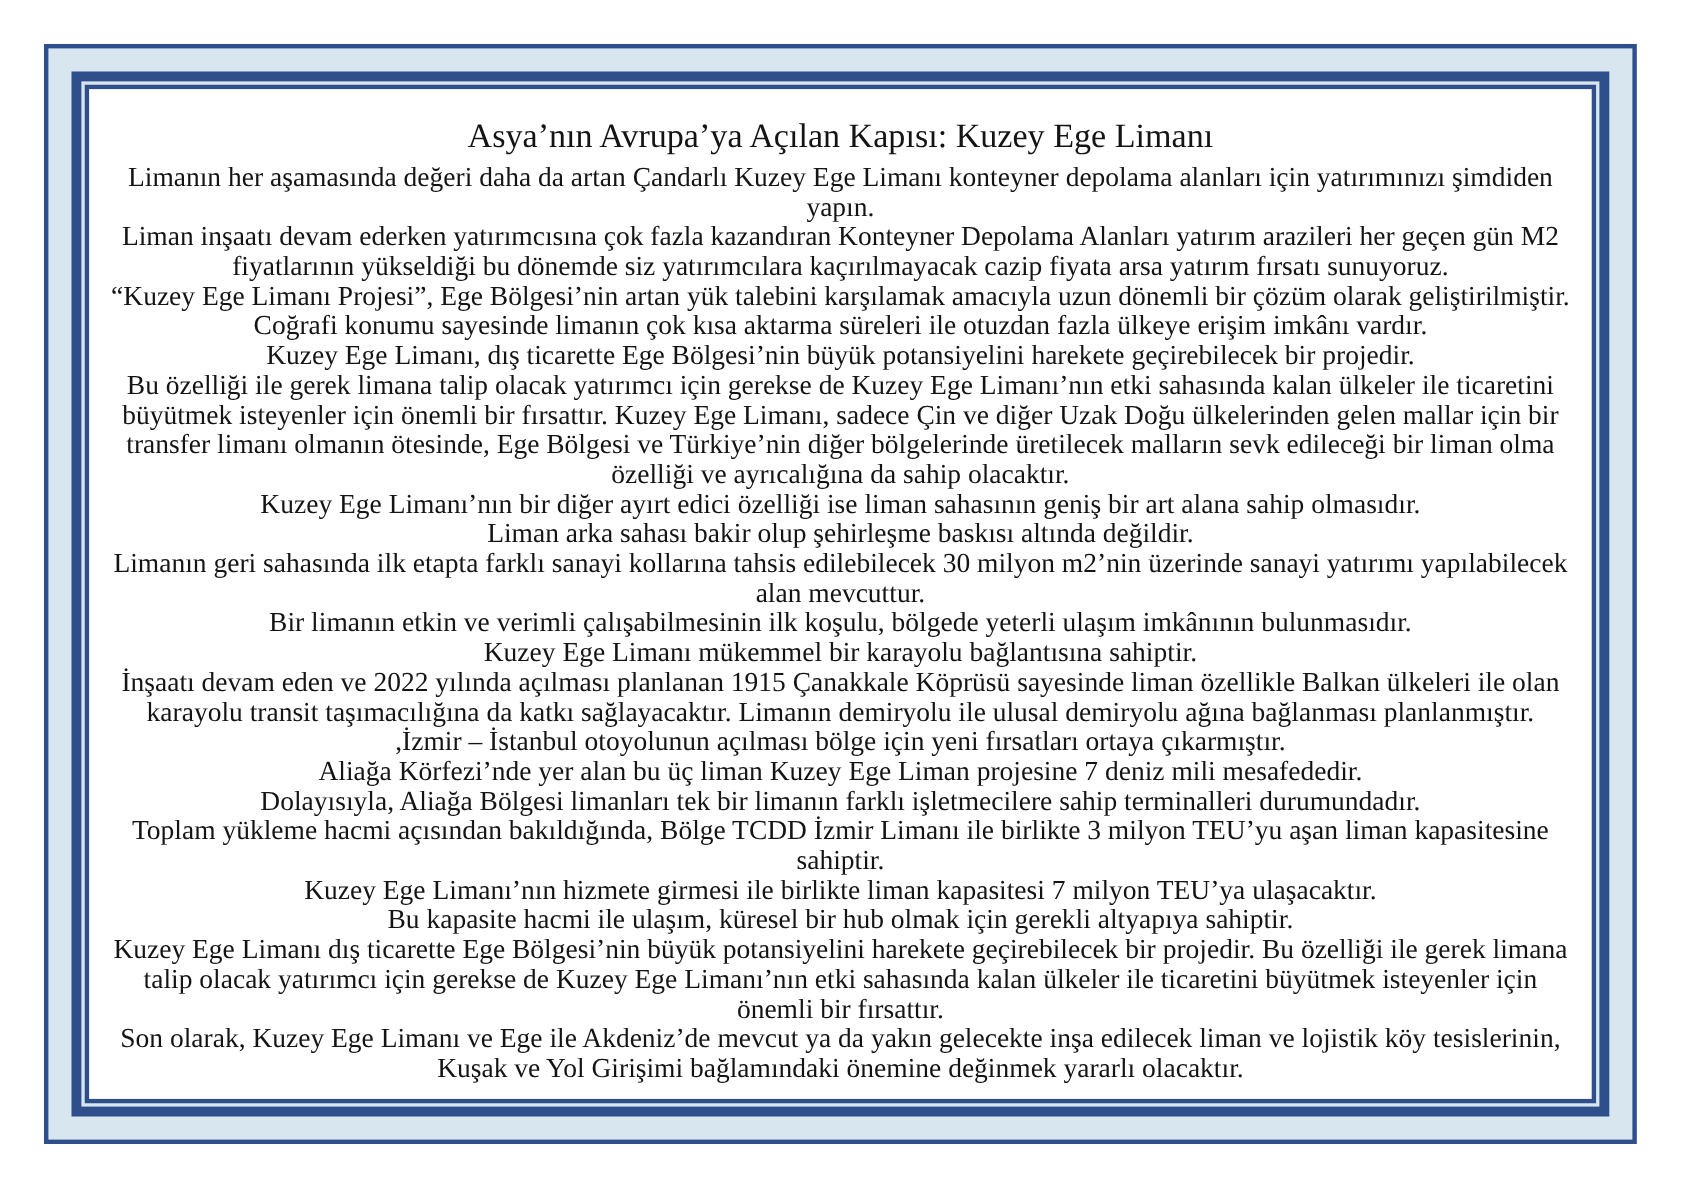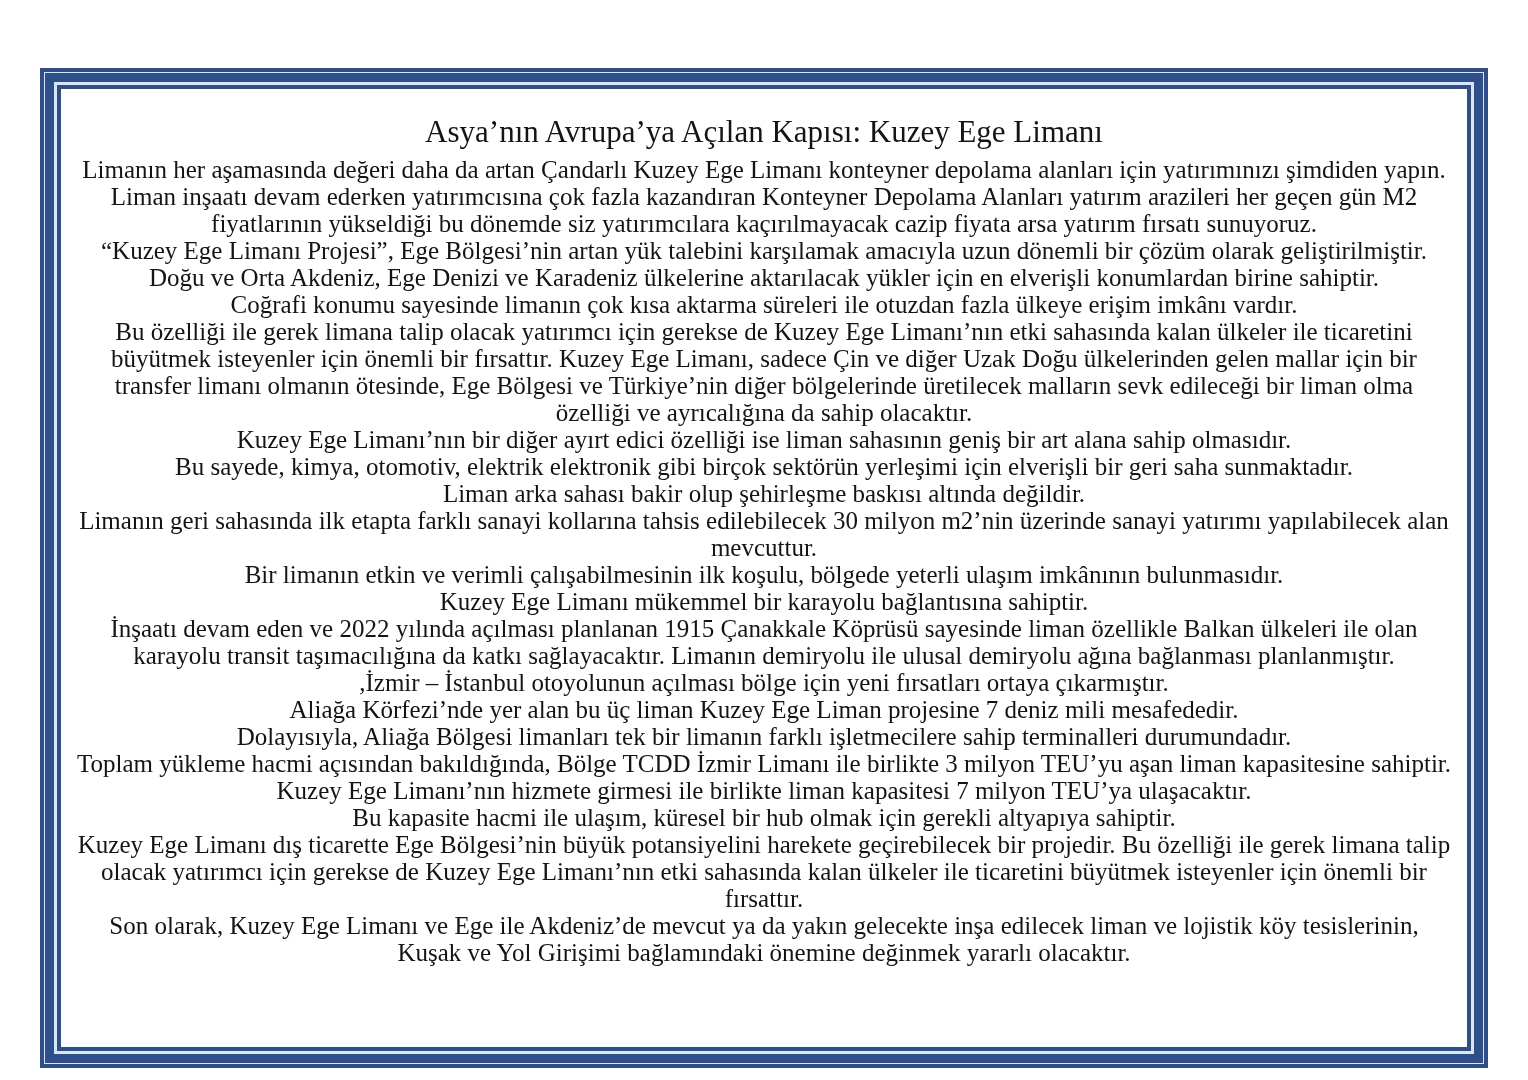--- a/index.html
+++ b/index.html
@@ -24,22 +24,21 @@
     width: 1528px;
     height: 1080px;
     padding: 40px;
     background: var(--bg);
   }
   .frame-outer {
     box-sizing: border-box;
     height: 100%;
     border: 4px solid var(--border-blue);
     background: var(--border-gap);
-    padding: 1px;
-    margin-top: 28px;
+    padding: 21px;
   }
   .frame-middle {
     box-sizing: border-box;
     height: 100%;
     border: 9px solid var(--border-blue);
     background: var(--border-gap);
     padding: 3px;
   }
   .frame-inner {
     box-sizing: border-box;
@@ -73,25 +72,24 @@
 <div class="page">
   <div class="frame-outer">
     <div class="frame-middle">
       <div class="frame-inner">
         <div class="content">
           <h1 class="title">Asya’nın Avrupa’ya Açılan Kapısı: Kuzey Ege Limanı</h1>
           <div class="body-text">
               <p class="para">Limanın her aşamasında değeri daha da artan Çandarlı Kuzey Ege Limanı konteyner depolama alanları için yatırımınızı şimdiden yapın.</p>
               <p class="para">Liman inşaatı devam ederken yatırımcısına çok fazla kazandıran Konteyner Depolama Alanları yatırım arazileri her geçen gün M2 fiyatlarının yükseldiği  bu dönemde  siz yatırımcılara kaçırılmayacak cazip fiyata arsa yatırım fırsatı sunuyoruz.</p>
               <p class="para">“Kuzey Ege Limanı Projesi”, Ege Bölgesi’nin artan yük talebini karşılamak amacıyla uzun dönemli bir çözüm olarak geliştirilmiştir.</p>
-              <p class="para">Doğu ve Orta Akdeniz, Ege Denizi ve Karadeniz ülkelerine aktarılacak yükler için en elverişli konumlardan birine sahiptir.</p>
               <p class="para">Coğrafi konumu sayesinde limanın çok kısa aktarma süreleri ile otuzdan fazla ülkeye erişim imkânı vardır.</p>
+              <p class="para">Kuzey Ege Limanı, dış ticarette Ege Bölgesi’nin büyük potansiyelini harekete geçirebilecek bir projedir.</p>
               <p class="para">Bu özelliği ile gerek limana talip olacak yatırımcı için gerekse de Kuzey Ege Limanı’nın etki sahasında kalan ülkeler ile ticaretini büyütmek isteyenler için önemli bir fırsattır. Kuzey Ege Limanı, sadece Çin ve diğer Uzak Doğu ülkelerinden gelen mallar için bir transfer limanı olmanın ötesinde, Ege Bölgesi ve Türkiye’nin diğer bölgelerinde üretilecek malların sevk edileceği bir liman olma özelliği ve ayrıcalığına da sahip olacaktır.</p>
               <p class="para">Kuzey Ege Limanı’nın bir diğer ayırt edici özelliği ise liman sahasının geniş bir art alana sahip olmasıdır.</p>
-              <p class="para">Bu sayede, kimya, otomotiv, elektrik elektronik gibi birçok sektörün yerleşimi için elverişli bir geri saha sunmaktadır.</p>
               <p class="para">Liman arka sahası bakir olup şehirleşme baskısı altında değildir.</p>
               <p class="para">Limanın geri sahasında ilk etapta farklı sanayi kollarına tahsis edilebilecek 30 milyon m2’nin üzerinde sanayi yatırımı yapılabilecek alan mevcuttur.</p>
               <p class="para">Bir limanın etkin ve verimli çalışabilmesinin ilk koşulu, bölgede yeterli ulaşım imkânının bulunmasıdır.</p>
               <p class="para">Kuzey Ege Limanı mükemmel bir karayolu bağlantısına sahiptir.</p>
               <p class="para">İnşaatı devam eden ve 2022 yılında açılması planlanan 1915 Çanakkale Köprüsü sayesinde liman özellikle Balkan ülkeleri ile olan karayolu transit taşımacılığına da katkı sağlayacaktır. Limanın demiryolu ile ulusal demiryolu ağına bağlanması planlanmıştır.</p>
               <p class="para">,İzmir – İstanbul otoyolunun açılması bölge için yeni fırsatları ortaya çıkarmıştır.</p>
               <p class="para">Aliağa Körfezi’nde yer alan bu üç liman Kuzey Ege Liman projesine 7 deniz mili mesafededir.</p>
               <p class="para">Dolayısıyla, Aliağa Bölgesi limanları tek bir limanın farklı işletmecilere sahip terminalleri durumundadır.</p>
               <p class="para">Toplam yükleme hacmi açısından bakıldığında, Bölge TCDD İzmir Limanı ile birlikte 3 milyon TEU’yu aşan liman kapasitesine sahiptir.</p>
               <p class="para">Kuzey Ege Limanı’nın hizmete girmesi ile birlikte liman kapasitesi 7 milyon TEU’ya ulaşacaktır.</p>

